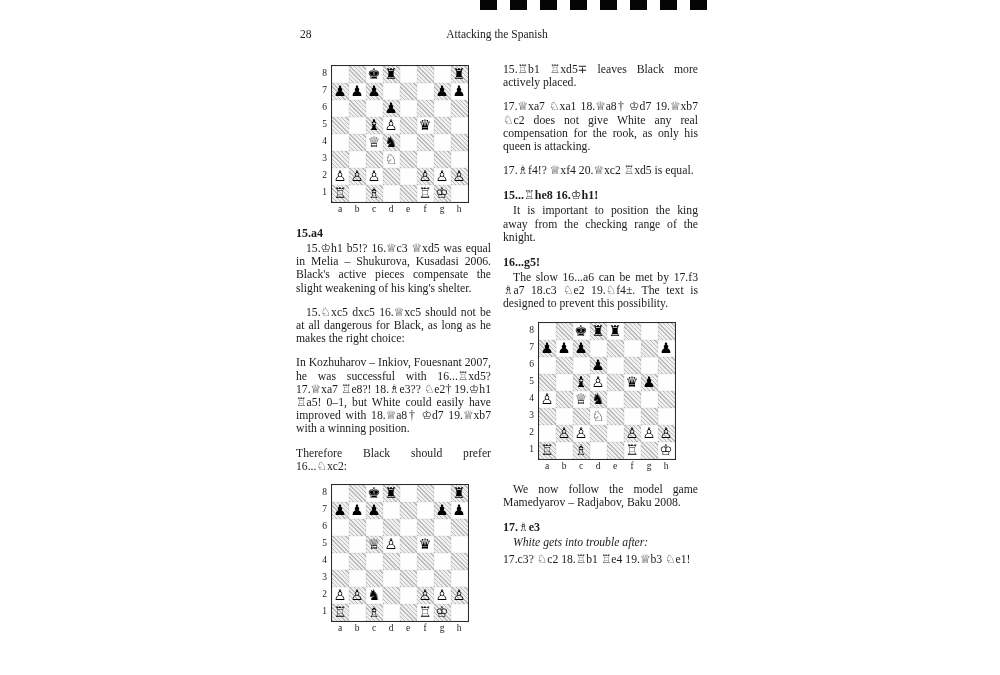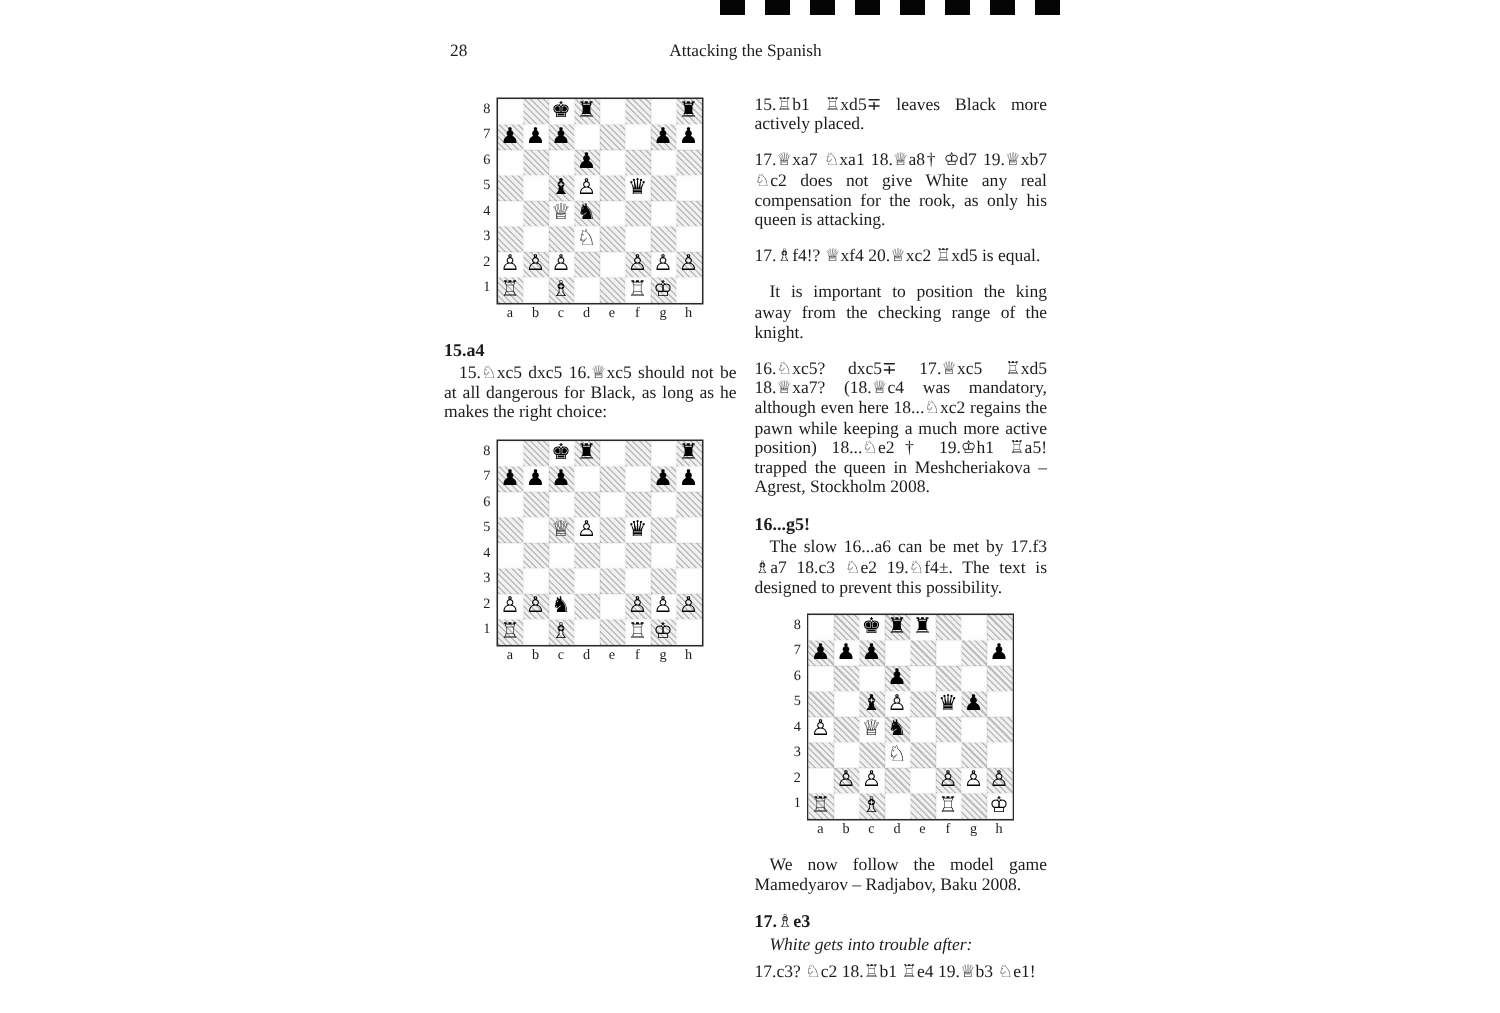--- a/index.html
+++ b/index.html
@@ -206,21 +206,24 @@
           <span>b</span>
           <span>c</span>
           <span>d</span>
           <span>e</span>
           <span>f</span>
           <span>g</span>
           <span>h</span>
         </div>
       </div>
     <h3 class="first">15.a4</h3>
+    <p class="ind">15.♔h1 b5!? 16.♕c3 ♕xd5 was equal in Melia – Shukurova, Kusadasi 2006. Black's active pieces compensate the slight weakening of his king's shelter.</p>
     <p class="ind">15.♘xc5 dxc5 16.♕xc5 should not be at all dangerous for Black, as long as he makes the right choice:</p>
+    <p>In Kozhuharov – Inkiov, Fouesnant 2007, he was successful with 16...♖xd5? 17.♕xa7 ♖e8?! 18.♗e3?? ♘e2† 19.♔h1 ♖a5! 0–1, but White could easily have improved with 18.♕a8† ♔d7 19.♕xb7 with a winning position.</p>
+    <p>Therefore Black should prefer 16...♘xc2:</p>
     <div class="diagwrap">
         <div class="diagrow">
           <div class="ranklabels">
             <span>8</span>
             <span>7</span>
             <span>6</span>
             <span>5</span>
             <span>4</span>
             <span>3</span>
             <span>2</span>
@@ -345,22 +348,22 @@
           <span>g</span>
           <span>h</span>
         </div>
       </div>
   </div>
 
   <div class="col">
     <p>15.♖b1 ♖xd5∓ leaves Black more actively placed.</p>
     <p>17.♕xa7 ♘xa1 18.♕a8† ♔d7 19.♕xb7 ♘c2 does not give White any real compensation for the rook, as only his queen is attacking.</p>
     <p>17.♗f4!? ♕xf4 20.♕xc2 ♖xd5 is equal.</p>
+    <h3>15...♖he8 16.♔h1!</h3>
     <p class="ind">It is important to position the king away from the checking range of the knight.</p>
-    <p>16.♘xc5? dxc5∓ 17.♕xc5 ♖xd5 18.♕xa7? (18.♕c4 was mandatory, although even here 18...♘xc2 regains the pawn while keeping a much more active position) 18...♘e2† 19.♔h1 ♖a5! trapped the queen in Meshcheriakova – Agrest, Stockholm 2008.</p>
     <h3>16...g5!</h3>
     <p class="ind">The slow 16...a6 can be met by 17.f3 ♗a7 18.c3 ♘e2 19.♘f4±. The text is designed to prevent this possibility.</p>
     <div class="diagwrap">
         <div class="diagrow">
           <div class="ranklabels">
             <span>8</span>
             <span>7</span>
             <span>6</span>
             <span>5</span>
             <span>4</span>

